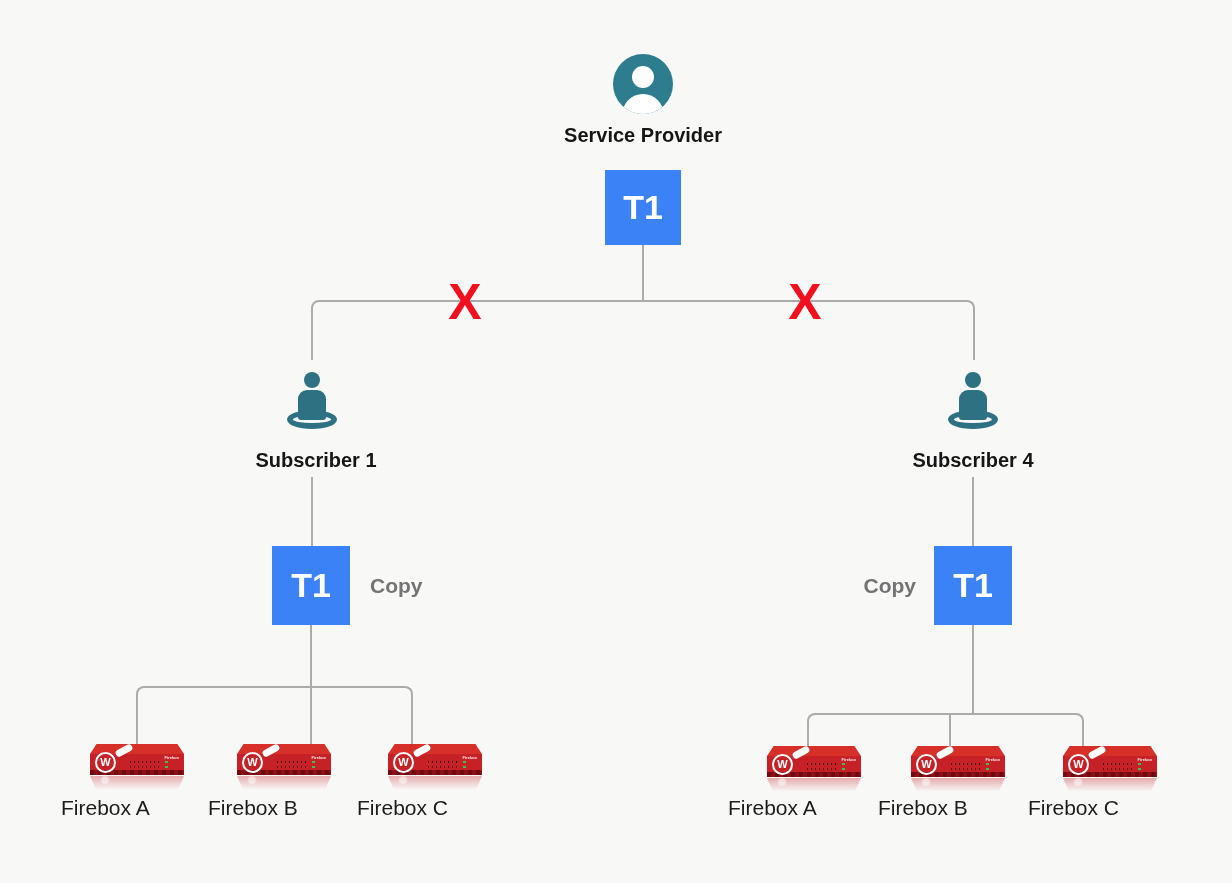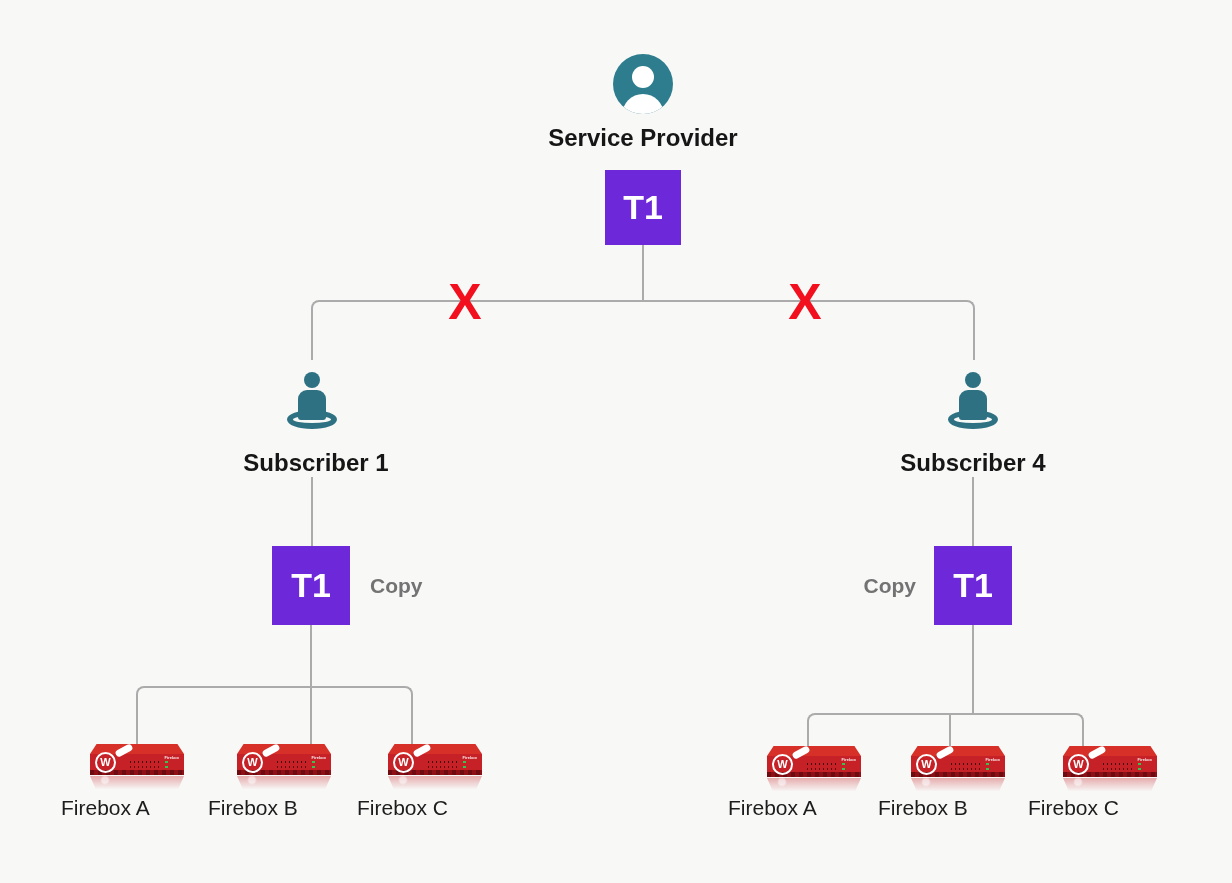--- a/index.html
+++ b/index.html
@@ -54,34 +54,34 @@
   }
   .sub-icon .torso {
     position:absolute; left:14px; top:18px;
     width:28px; height:30px; background:#2e7182;
     border-radius:9px 9px 3px 3px;
   }
 
   
   .node-label {
     position:absolute; width:220px; text-align:center;
-    font-size:24px; font-weight:700; color:#161616;
+    font-size:20px; font-weight:700; color:#161616;
   }
   .fb-label {
     position:absolute; width:160px; 
     font-size:21px; font-weight:400; color:#1d1d1d;
   }
   .copy-label {
     position:absolute; font-size:21px; font-weight:700; color:#737373;
   }
 
   
   .t1-box {
     position:absolute; width:78px; height:79px;
-    background:#6d28d9; color:#fff;
+    background:#3b82f6; color:#fff;
     display:flex; align-items:center; justify-content:center;
     font-size:34px; font-weight:700;
   }
   .t1-main { left:605px; top:170px; width:76px; height:75px; }
 
   
   .x-mark {
     position:absolute; width:64px; text-align:center;
     font-size:50px; line-height:56px; font-weight:800; color:#f2101f;
     z-index:3;

